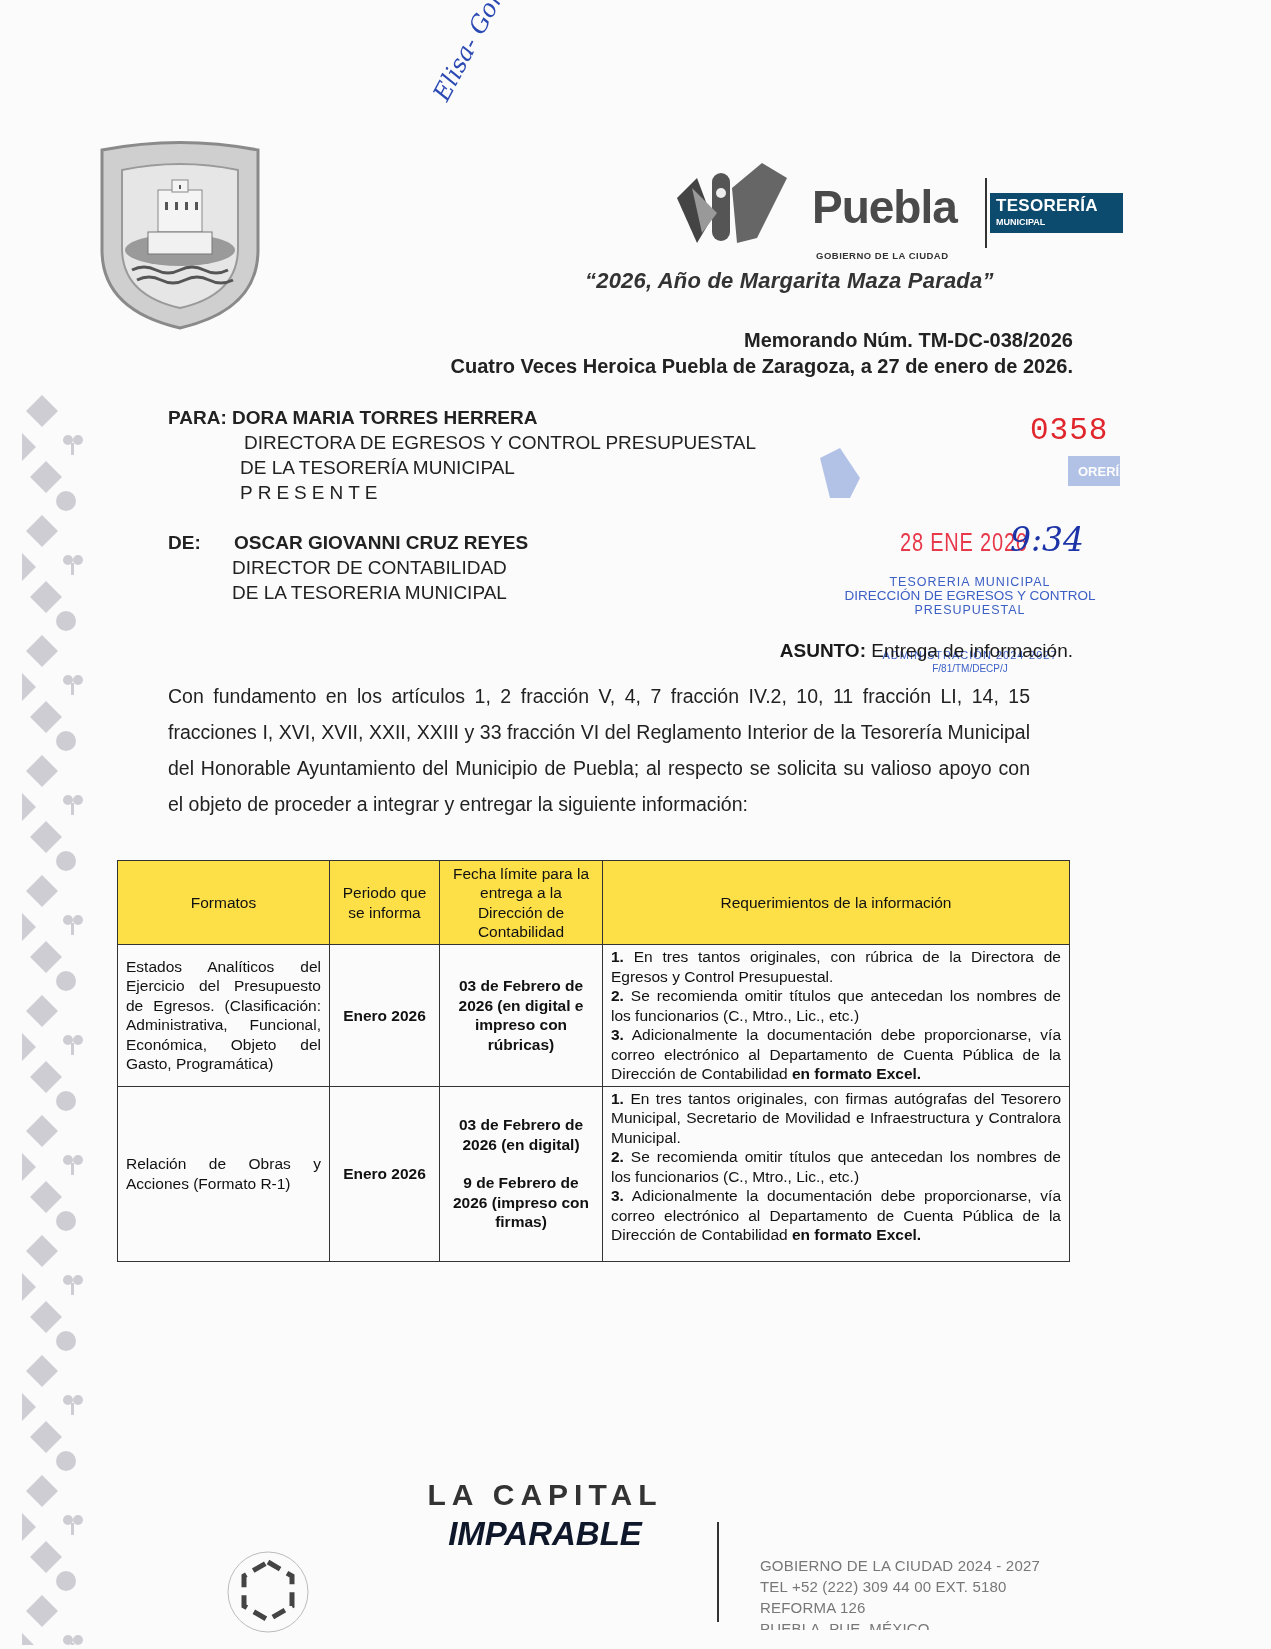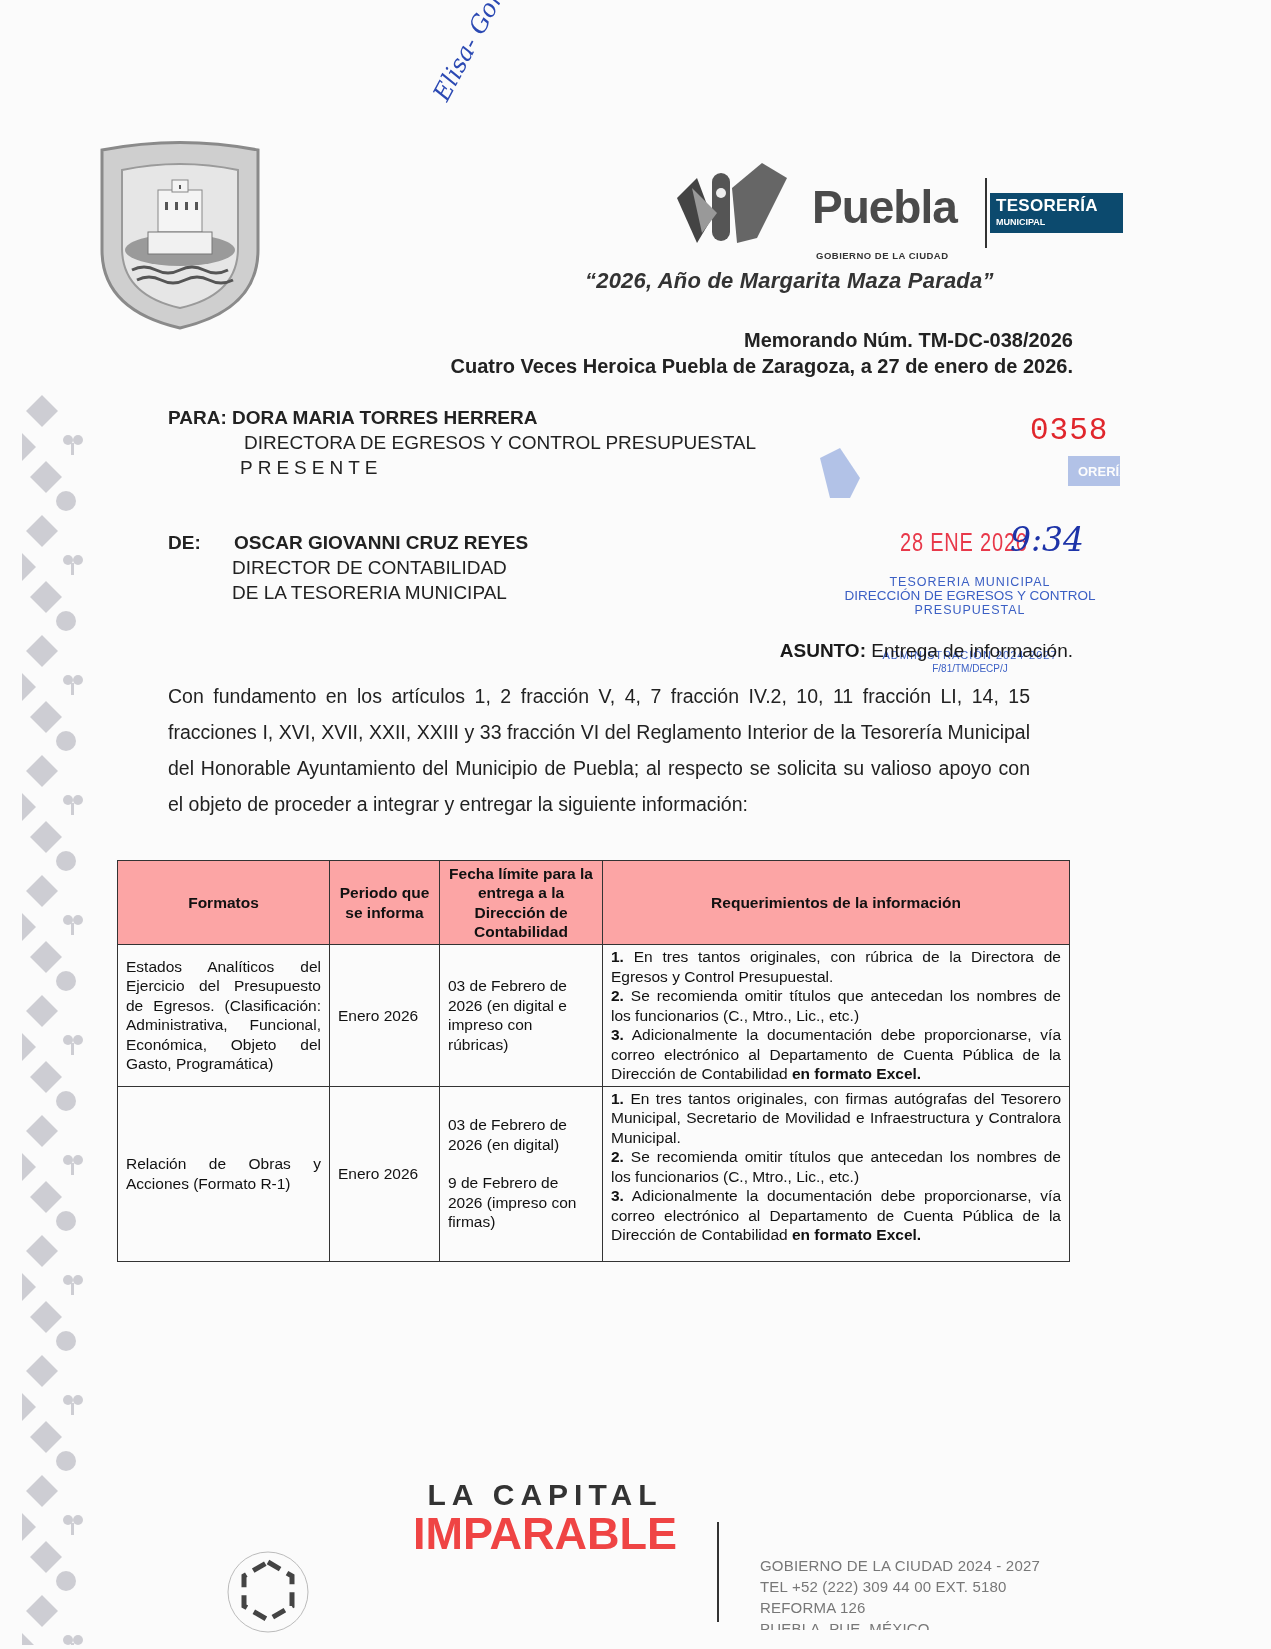--- a/index.html
+++ b/index.html
@@ -38,30 +38,30 @@
   .stamp-text .s2 { font-size:13.5px; }
   .stamp-text .s3 { font-size:12.5px; letter-spacing:1px; }
   .stamp-text .s4 { font-size:11px; letter-spacing:1px;margin-top:31px; }
   .stamp-text .s5 { font-size:10px; }
   .asunto { right:198px; top:640px; font-size:19px; }
   .asunto b { font-weight:bold; }
   .body-para { left:168px; top:678px; width:862px; font-size:19.5px; line-height:36px; color:#222; text-align:justify; }
   
   table.req { position:absolute; left:117px; top:860px; width:953px; border-collapse:collapse; font-size:15.5px; color:#111; }
   table.req th, table.req td { border:1.5px solid #333; vertical-align:middle; padding:2px 8px; line-height:19.5px; }
-  table.req th { background:#fca5a5; font-weight:bold; text-align:center; font-size:15.5px; }
-  td.c { text-align:left; }
+  table.req th { background:#fde047; font-weight:normal; text-align:center; font-size:15.5px; }
+  td.c { text-align:center;font-weight:bold; }
   td.j { text-align:justify; }
   .reqlist div { text-align:justify; }
   .reqlist b { font-weight:bold; }
   
   .seal { left:222px; top:1540px; width:92px; height:100px; }
   .lacapital { left:395px; top:1478px; width:300px; text-align:center; }
   .lacapital .l1 { font-size:30px; font-weight:bold; color:#333; letter-spacing:6px; }
-  .lacapital .l2 { font-size:45px; font-weight:bold; color:#ef4444; letter-spacing:0px; line-height:44px; }
+  .lacapital .l2 { font-size:33px; font-weight:bold; color:#0f172a; letter-spacing:0px; line-height:44px;font-style:italic; }
   .foot-divider { left:717px; top:1522px; width:2px; height:100px; background:#333; }
   .foot-info { left:760px; top:1555px; font-size:15px; color:#777; line-height:21px; letter-spacing:.2px; }
 </style>
 </head>
 <body>
 
 <svg class="abs border-deco" viewBox="0 0 70 1250" preserveAspectRatio="none">
   <g fill="#a9a9b3">
     <g id="unit">
       <polygon points="20,0 36,16 20,32 4,16"></polygon>
@@ -120,20 +120,21 @@
   <span class="t2">MUNICIPAL</span>
 </div>
 <div class="abs motto">“2026, Año de Margarita Maza Parada”</div>
 
 <div class="abs memo-num">Memorando Núm. TM-DC-038/2026</div>
 <div class="abs memo-place">Cuatro Veces Heroica Puebla de Zaragoza, a 27 de enero de 2026.</div>
 
 <div class="abs addr" style="left:168px; top:405px;">
   <div><b>PARA:</b> <b>DORA MARIA TORRES HERRERA</b></div>
   <div style="padding-left:76px;">DIRECTORA DE EGRESOS Y CONTROL PRESUPUESTAL</div>
+  <div style="padding-left:72px;">DE LA TESORERÍA MUNICIPAL</div>
   <div class="presente" style="padding-left:72px;">PRESENTE</div>
 </div>
 
 <div class="abs addr" style="left:168px; top:530px;">
   <div><b style="display:inline-block;width:66px;">DE:</b><b>OSCAR GIOVANNI CRUZ REYES</b></div>
   <div style="padding-left:64px;">DIRECTOR DE CONTABILIDAD</div>
   <div style="padding-left:64px;">DE LA TESORERIA MUNICIPAL</div>
 </div>
 
 <div class="abs folio">0358</div>

